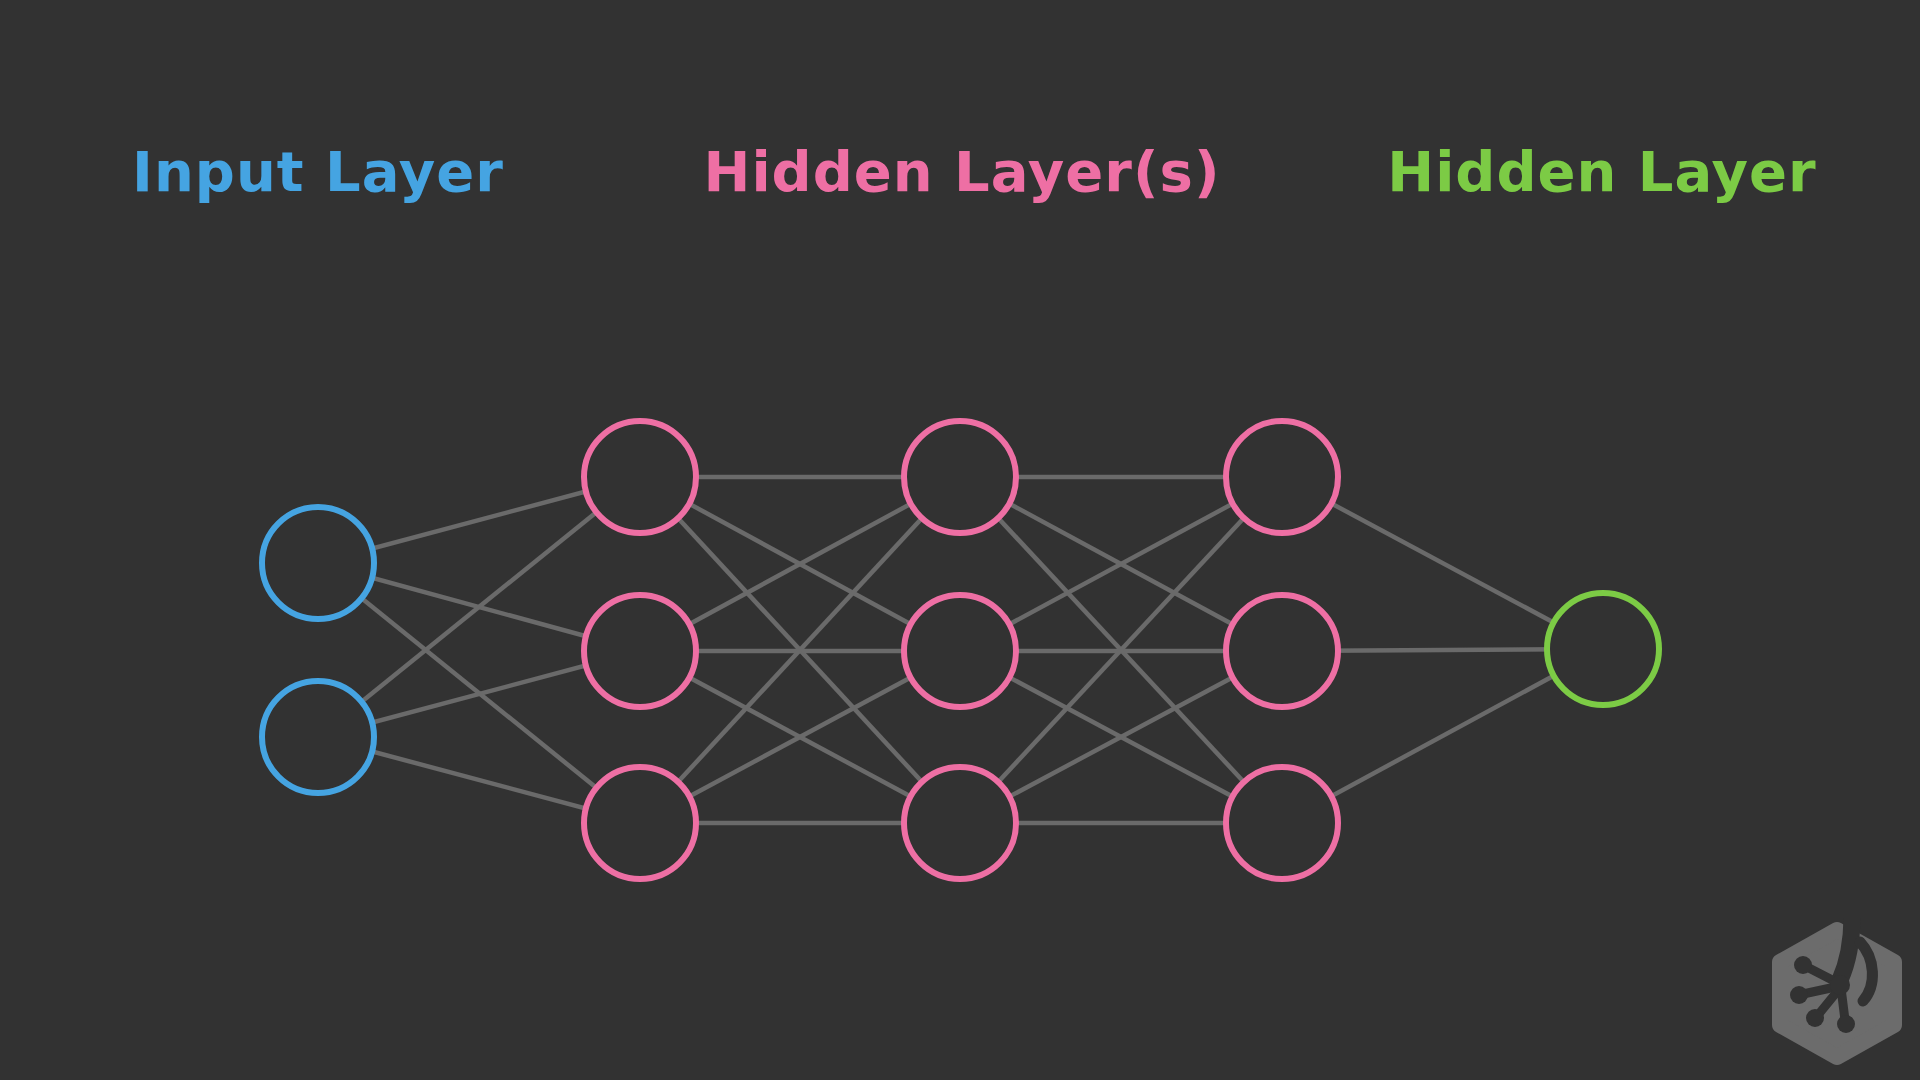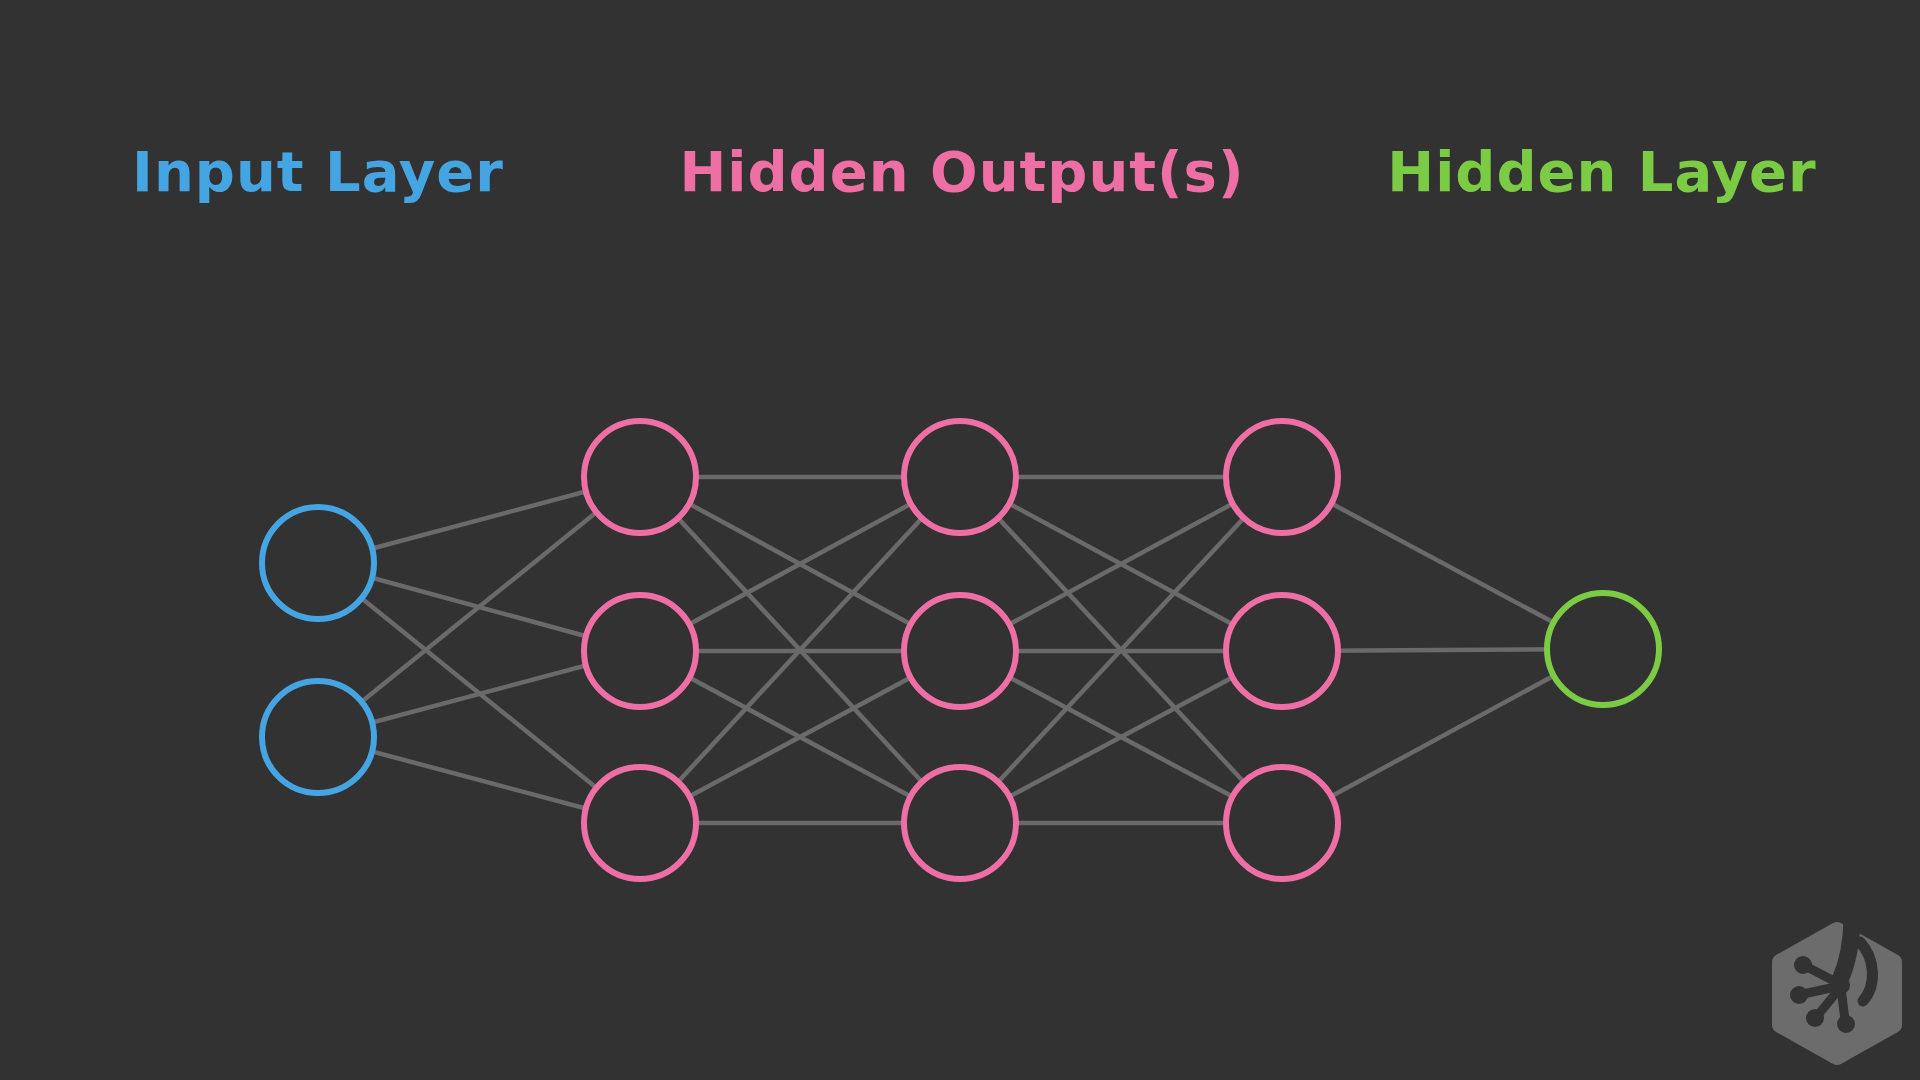--- a/index.html
+++ b/index.html
@@ -79,21 +79,21 @@
         <circle cx="960" cy="651" r="56" fill="#323232" stroke="#ee6fa4" stroke-width="6"></circle>
         <circle cx="960" cy="823" r="56" fill="#323232" stroke="#ee6fa4" stroke-width="6"></circle>
         <circle cx="1282" cy="477" r="56" fill="#323232" stroke="#ee6fa4" stroke-width="6"></circle>
         <circle cx="1282" cy="651" r="56" fill="#323232" stroke="#ee6fa4" stroke-width="6"></circle>
         <circle cx="1282" cy="823" r="56" fill="#323232" stroke="#ee6fa4" stroke-width="6"></circle>
         <circle cx="1603" cy="649" r="56" fill="#323232" stroke="#7ccb45" stroke-width="6"></circle>
       </g>
   </svg>
 
   <div class="layer-title" style="left: 318px; color: rgb(69, 164, 226);">Input Layer</div>
-  <div class="layer-title" style="left: 962px; color: rgb(238, 111, 164);">Hidden Output(s)</div>
+  <div class="layer-title" style="left: 962px; color: rgb(238, 111, 164);">Hidden Layer(s)</div>
   <div class="layer-title" style="left: 1602px; color: rgb(124, 203, 69);">Hidden Layer</div>
 
   <svg class="logo-svg" width="150" height="150" viewBox="1764 918 150 150">
 
     <polygon points="1837,930 1894,962 1894,1025 1837,1057 1780,1025 1780,962" stroke-width="16" stroke-linejoin="round" fill="#6c6c6c" stroke="#6c6c6c"></polygon>
 
     <g stroke-linecap="round" fill="none" stroke="#323232">
 
       <path d="M 1852 916 C 1852 944, 1848 962, 1840 980" stroke-width="17"></path>
 

